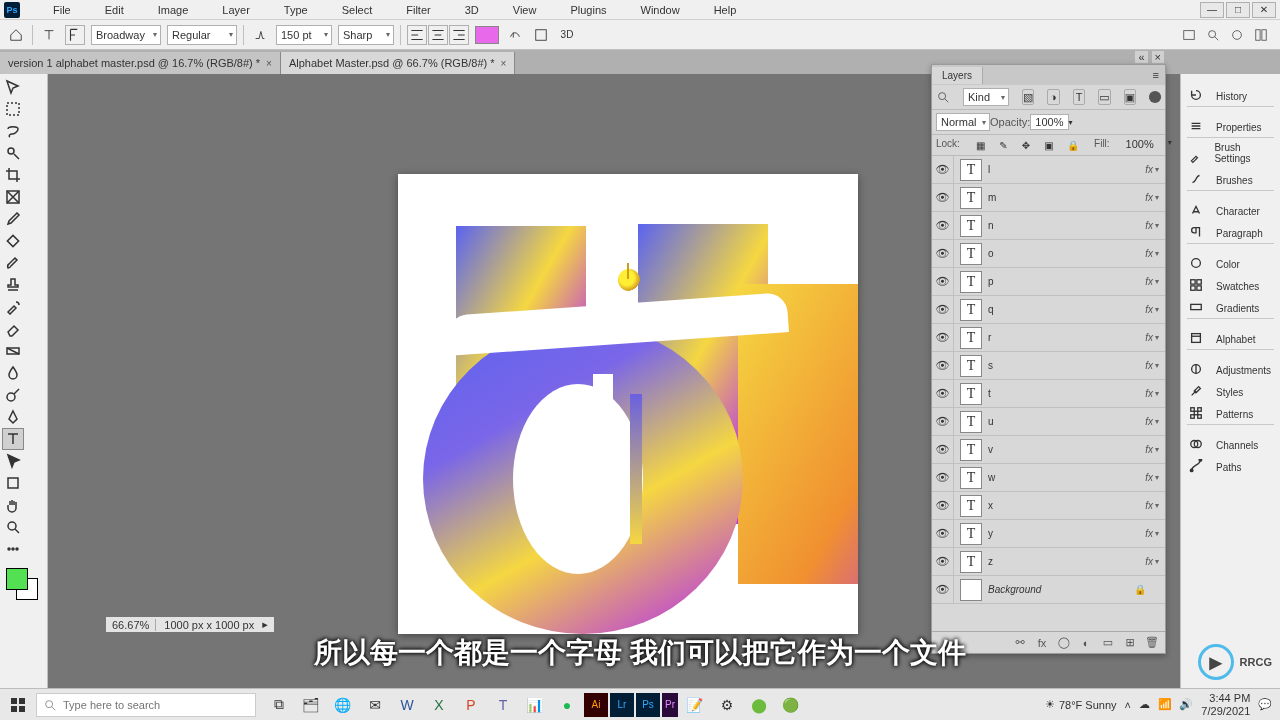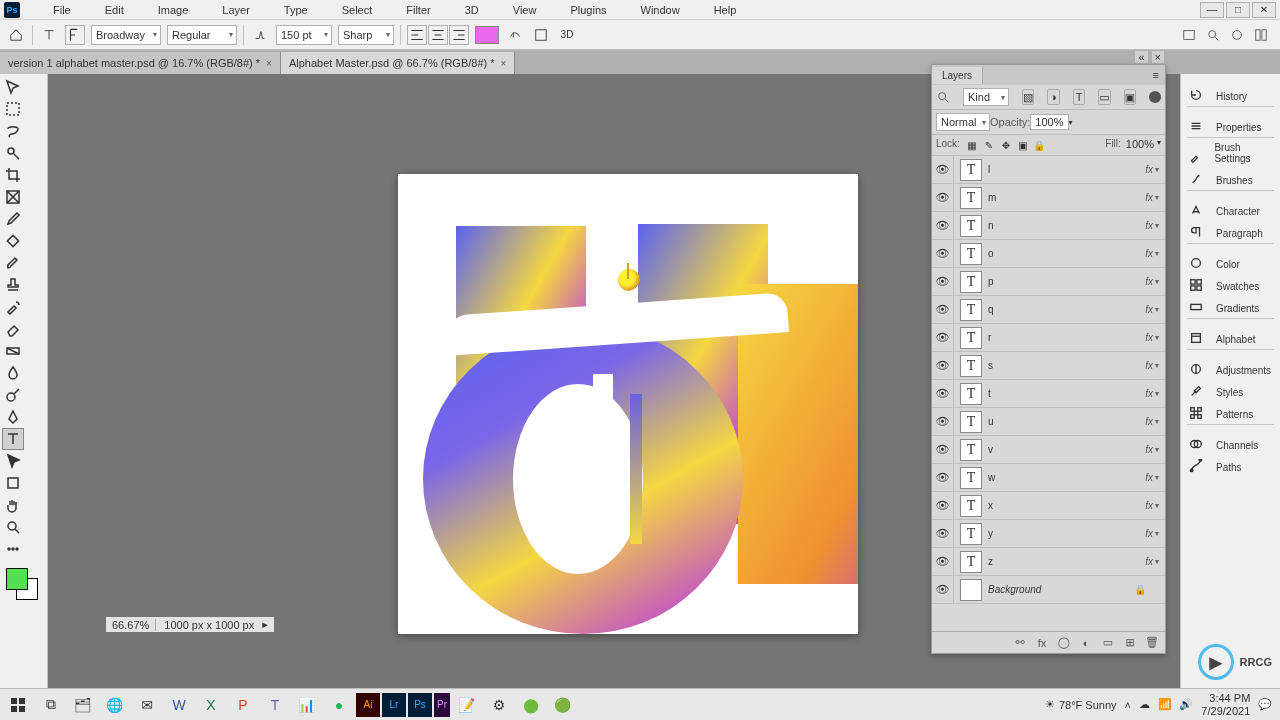--- a/index.html
+++ b/index.html
@@ -69,21 +69,21 @@
 .lp-tabbar .menu { margin-left:auto; padding:0 6px; }
 .lp-filter { display:flex; align-items:center; gap:13px; padding:3px 4px; border-bottom:1px solid #bbb;justify-content:center;}
 .lp-filter .sel { min-width:46px; height:18px; font-size:10px;}
 .lp-filter .fi { width:16px; height:16px; border:1px solid #aaa; border-radius:2px; display:flex; align-items:center; justify-content:center;}
 .lp-filter .sw { margin-left:auto; width:16px; height:10px; background:#999; border-radius:5px; position:relative;}
 .lp-filter .sw::after{content:"";position:absolute;right:0;top:-1px;width:12px;height:12px;border-radius:50%;background:#555;}
 .lp-row { display:flex; align-items:center; padding:3px 4px; border-bottom:1px solid #bbb; font-size:10px;}
 .lp-row .sel { min-width:54px; height:18px;}
 .lp-row .lab { color:#555; }
 .lp-row .val { border:1px solid #b0b0b0; background:#fff; padding:1px 4px; }
-.lp-icons { display:flex; gap:3px; padding:3px 4px; border-bottom:1px solid #bbb;}
+.lp-icons { display:flex; gap:14px; padding:3px 4px; border-bottom:1px solid #bbb;}
 .lp-icons .lab { color:#555; font-size:10px; margin-right:2px;}
 .lp-icons .li { width:14px; height:14px; display:flex; align-items:center; justify-content:center; font-size:10px;}
 
 .layer-list { flex:1; overflow-y:auto; }
 .layer-item { height:28px; display:flex; align-items:center; border-bottom:1px solid #c0c0c0; background:#d8d8d8; }
 .layer-item .eye { width:22px; display:flex; align-items:center; justify-content:center; border-right:1px solid #c0c0c0; height:100%;}
 .layer-item .thumb { width:22px; height:22px; background:#fff; border:1px solid #888; margin:0 6px; display:flex; align-items:center; justify-content:center; font-family:Georgia,serif; font-size:14px;}
 .layer-item .nm { flex:1; font-size:10px; }
 .layer-item .fx { font-style:italic; font-size:10px; color:#555; padding-right:2px;}
 .layer-item .dd { font-size:8px; padding-right:6px; color:#666;}
@@ -674,34 +674,42 @@
     <span>fx</span>
     <span>◯</span>
     <span>◐</span>
     <span>▭</span>
     <span>⊞</span>
     <span>🗑</span>
   </div>
 </div>
 
 <div class="subtitle">
+  <div class="cn">所以每一个都是一个字母 我们可以把它作为一个文件</div>
 </div>
 <div class="watermark">
   <div class="logo">▶</div>
   <span>RRCG</span>
 </div>
 
 <div class="taskbar">
   <div class="start">
     <svg viewBox="0 0 16 16">
           <rect x="1" y="1" width="6" height="6" fill="#333"></rect>
           <rect x="9" y="1" width="6" height="6" fill="#333"></rect>
           <rect x="1" y="9" width="6" height="6" fill="#333"></rect>
           <rect x="9" y="9" width="6" height="6" fill="#333"></rect>
         </svg>
+  </div>
+  <div class="search">
+    <svg viewBox="0 0 16 16" width="14" height="14">
+          <circle cx="7" cy="7" r="4" stroke="#888" fill="none"></circle>
+          <path d="M10 10l4 4" stroke="#888"></path>
+        </svg>
+    <input placeholder="Type here to search" style="">
   </div>
   <div class="task-icons">
     <div class="ti">⧉</div>
     <div class="ti">🗂</div>
     <div class="ti">🌐</div>
     <div class="ti">✉</div>
     <div class="ti" style="color:#2b579a">W</div>
     <div class="ti" style="color:#217346">X</div>
     <div class="ti" style="color:#d24726">P</div>
     <div class="ti" style="color:#6264a7">T</div>

